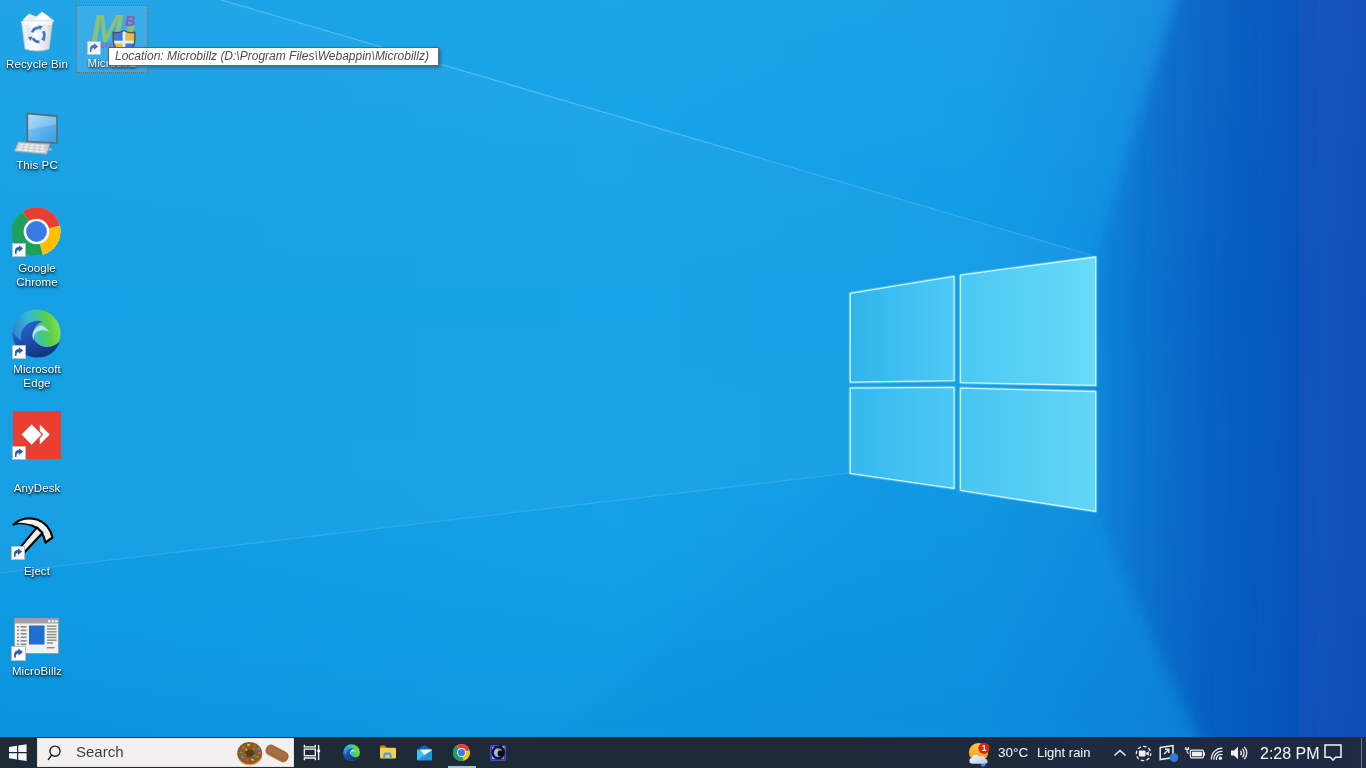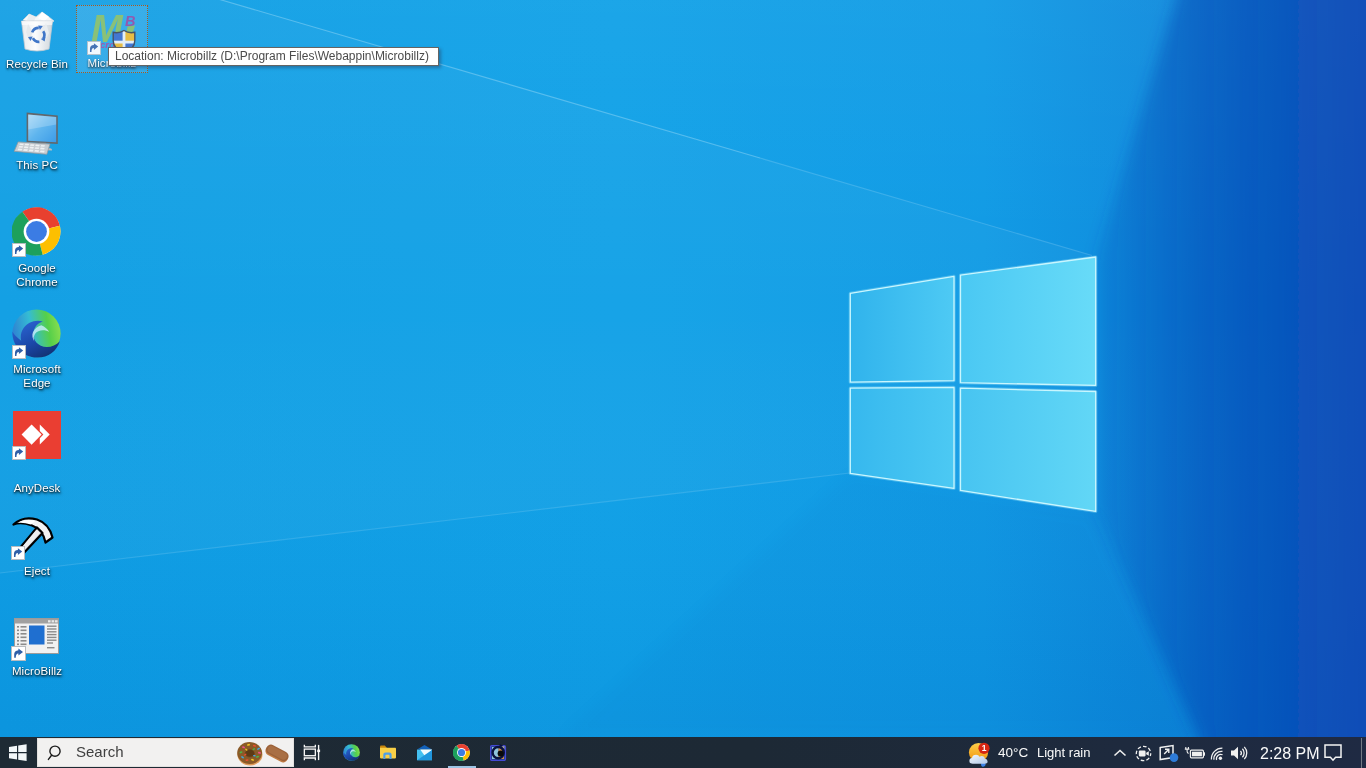--- a/index.html
+++ b/index.html
@@ -7,21 +7,21 @@
   #screen { position:relative; width:1366px; height:768px; overflow:hidden; }
   #wall { position:absolute; left:0; top:0; }
   .cell { position:absolute; width:74px; }
   .cell svg.icon { position:absolute; }
   .lbl { position:absolute; width:100%; text-align:center; font-size:11.5px; line-height:14.5px;
          color:#fff; text-shadow: 0 1px 2px rgba(0,0,0,0.9), 1px 2px 3px rgba(0,0,0,0.55); letter-spacing:0.1px;}
   #taskbar { position:absolute; left:0; top:737px; width:1366px; height:31px; background:linear-gradient(90deg,#1e2a34 0%,#1d2935 55%,#1e2a3e 82%,#1f2a43 100%); }
   #taskbar .tb { position:absolute; }
   #tooltip { position:absolute; left:108px; top:47px; width:331px; height:19px; background:#ffffff;
              border:1px solid #646464; color:#4b4b4b; font-size:12px; line-height:17px;
-             padding-left:6px; white-space:nowrap; box-shadow:2px 2px 3px rgba(40,60,90,0.45); z-index:50; }
+             padding-left:6px; white-space:nowrap; box-shadow:2px 2px 3px rgba(40,60,90,0.45); z-index:50;font-style:italic; }
   #selbox { position:absolute; left:76px; top:5px; width:72px; height:68px;
             border:1px dotted #a35b22; background:rgba(170,215,248,0.18); }
 </style>
 </head>
 <body>
 <div id="screen">
   <svg id="wall" width="1366" height="768" viewBox="0 0 1366 768">
     <defs>
       <linearGradient id="base" x1="0" y1="0" x2="1366" y2="0" gradientUnits="userSpaceOnUse">
         <stop offset="0" stop-color="#0d9de4"></stop>
@@ -416,21 +416,21 @@
           <stop offset="0" stop-color="#f4f8fd"></stop>
             <stop offset="1" stop-color="#aec6e8"></stop>
         </linearGradient>
       </defs>
       <circle cx="12.5" cy="12.5" r="9.6" fill="url(#sun)"></circle>
       <path d="M18.6 21.2 Q20.3 24.4 18.9 26 Q17.2 27.5 15.7 26.2 Q14.3 24.8 15.9 21.4 Z" fill="#3d82e8"></path>
       <path d="M6.6 23.8 Q3.4 23.8 3.4 20.9 Q3.4 18.3 6 18.1 Q6.5 14.8 10.1 14.8 Q12.6 14.8 13.6 16.8 Q14.4 16.1 15.8 16.1 Q18.5 16.1 18.9 18.7 Q21.6 19.1 21.6 21.4 Q21.6 23.8 18.9 23.8 Z" fill="url(#cld)"></path>
       <circle cx="18" cy="8.3" r="5.6" fill="#d62612"></circle>
       <text x="18" y="11.1" font-size="8.5" font-weight="bold" fill="#fff" text-anchor="middle" font-family="Liberation Sans, sans-serif">1</text>
     </svg>
-    <div class="tb" style="left:998px;top:8px;font-size:13.5px;color:#fafafa;">40°C</div>
+    <div class="tb" style="left:998px;top:8px;font-size:13.5px;color:#fafafa;">30°C</div>
     <div class="tb" style="left:1037px;top:8px;font-size:13px;color:#fafafa;">Light rain</div>
 
     <svg class="tb" style="left:1112px;top:11px" width="16" height="10" viewBox="0 0 16 10">
       <path d="M2.5 7.5 L8 2.5 L13.5 7.5" fill="none" stroke="#efefef" stroke-width="1.6"></path>
     </svg>
 
     <svg class="tb" style="left:1135px;top:7.5px" width="17" height="17" viewBox="0 0 17 17">
       <circle cx="8.5" cy="8.5" r="7.2" fill="none" stroke="#f0f0f0" stroke-width="1.3" stroke-dasharray="3.6 2.1" stroke-dashoffset="1"></circle>
       <rect x="3.8" y="5.6" width="6.8" height="5.8" rx="1.1" fill="#f0f0f0"></rect>
       <path d="M11.2 7.7 L13.8 6.2 L13.8 10.8 L11.2 9.3 Z" fill="#f0f0f0"></path>

